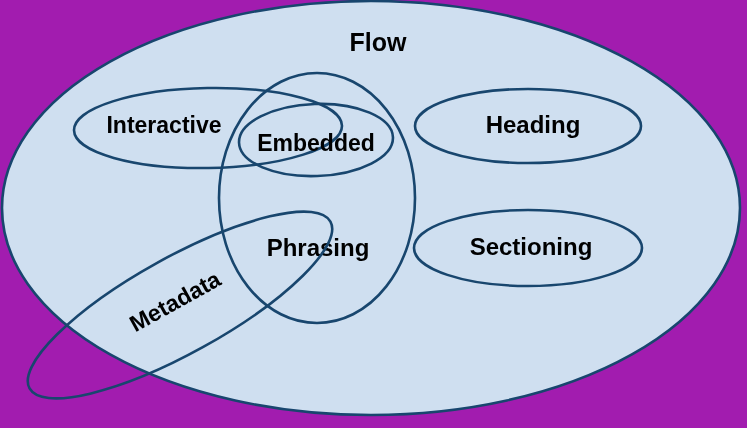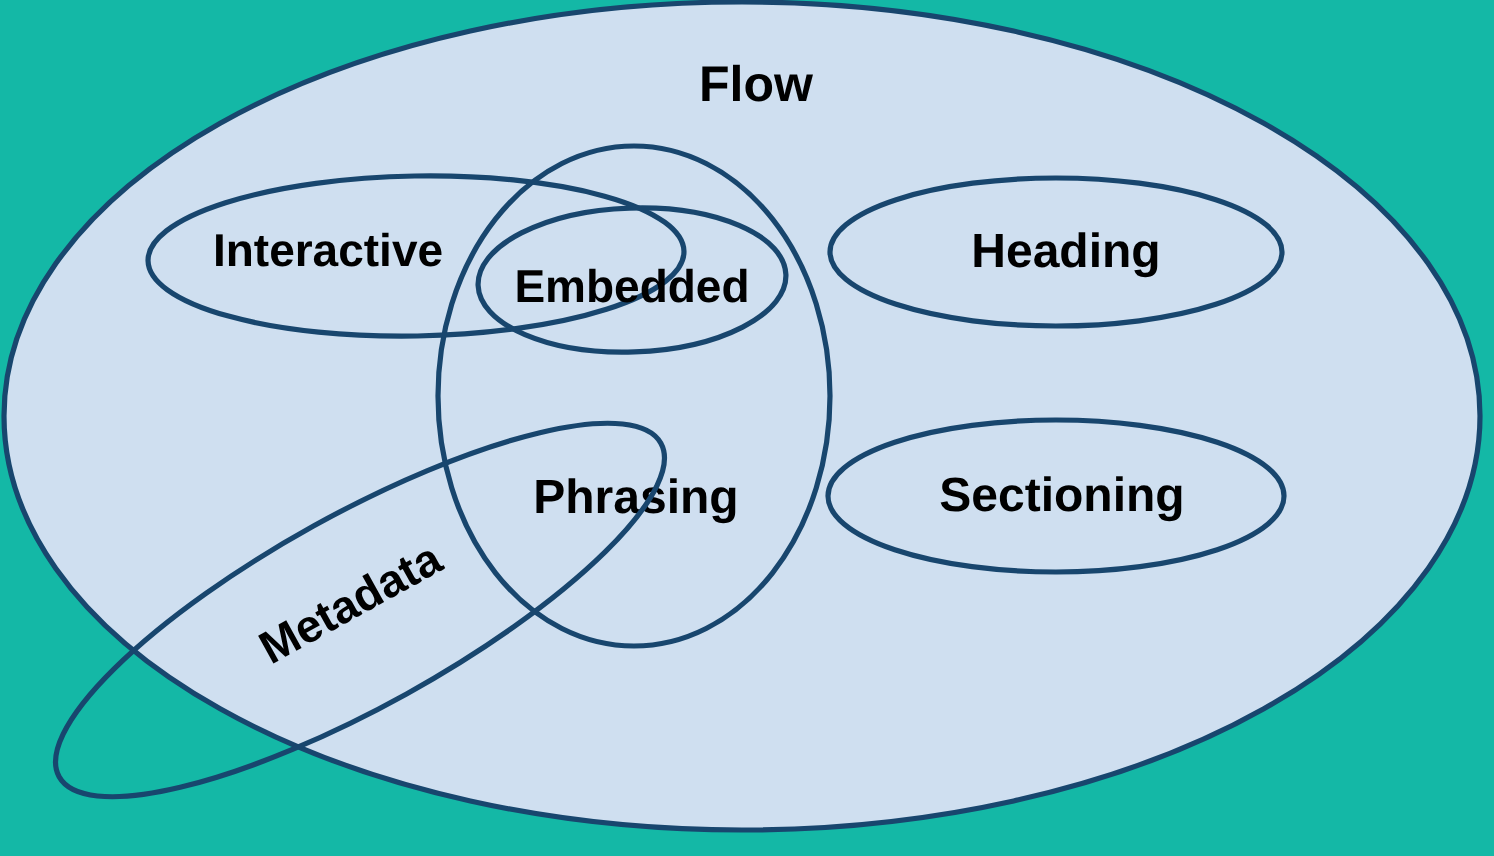--- a/index.html
+++ b/index.html
@@ -43,21 +43,21 @@
   .label-interactive{ font-size: 23px; }
   .label-embedded   { font-size: 23px; }
   .label-phrasing   { font-size: 24px; }
   .label-metadata   { font-size: 23px; }
   .label-heading    { font-size: 24px; }
   .label-sectioning { font-size: 24px; }
 </style>
 </head>
 <body>
 
-<div id="canvas" style="background: #14b8a6;">
+<div id="canvas" style="background: #a21caf;">
   <svg id="venn-svg" viewBox="0 0 747 428" xmlns="http://www.w3.org/2000/svg">
 
     <g>
       <ellipse class="set-shape" cx="371" cy="208" rx="369" ry="207" style="stroke: rgb(24, 70, 110); fill: rgb(207, 223, 240);"></ellipse>
       <text class="set-label label-flow" x="378" y="44" style="fill: rgb(0, 0, 0);">Flow</text>
     </g>
 
     <g>
       <ellipse class="set-shape nested" cx="317" cy="198" rx="98" ry="125" style="stroke: rgb(24, 70, 110); fill: none;"></ellipse>
       <text class="set-label label-phrasing" x="318" y="250" style="fill: rgb(0, 0, 0);">Phrasing</text>

